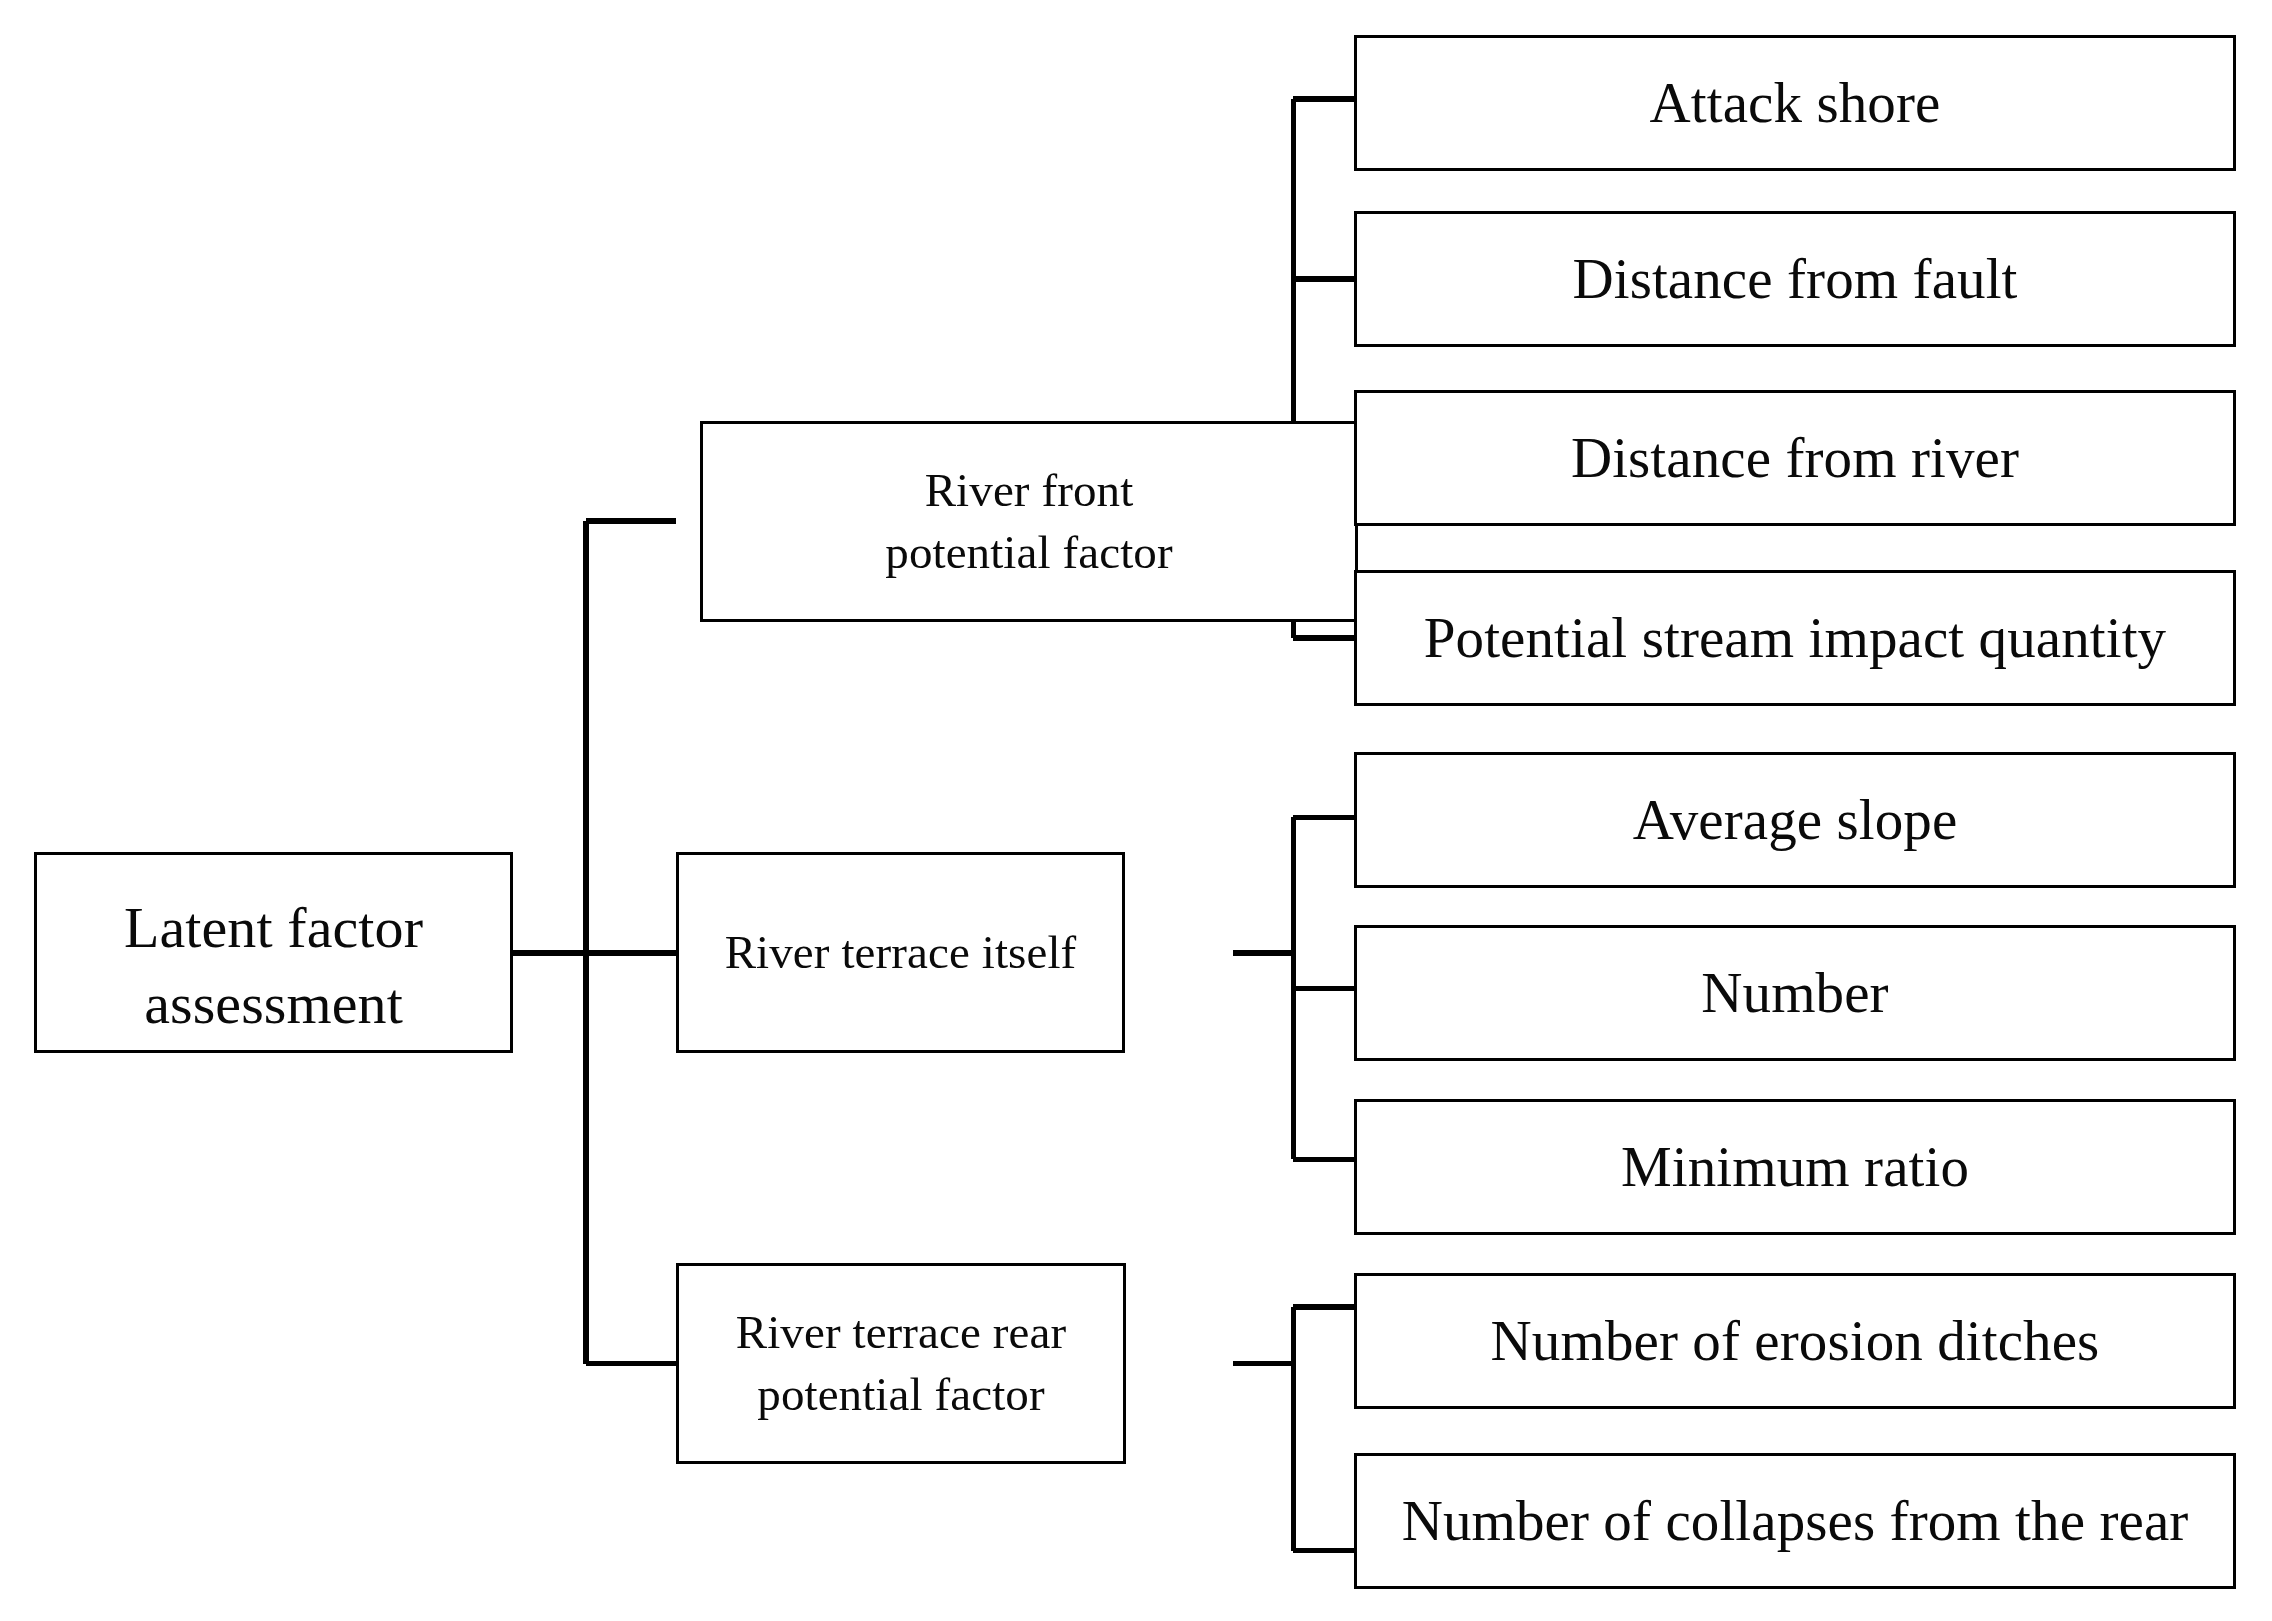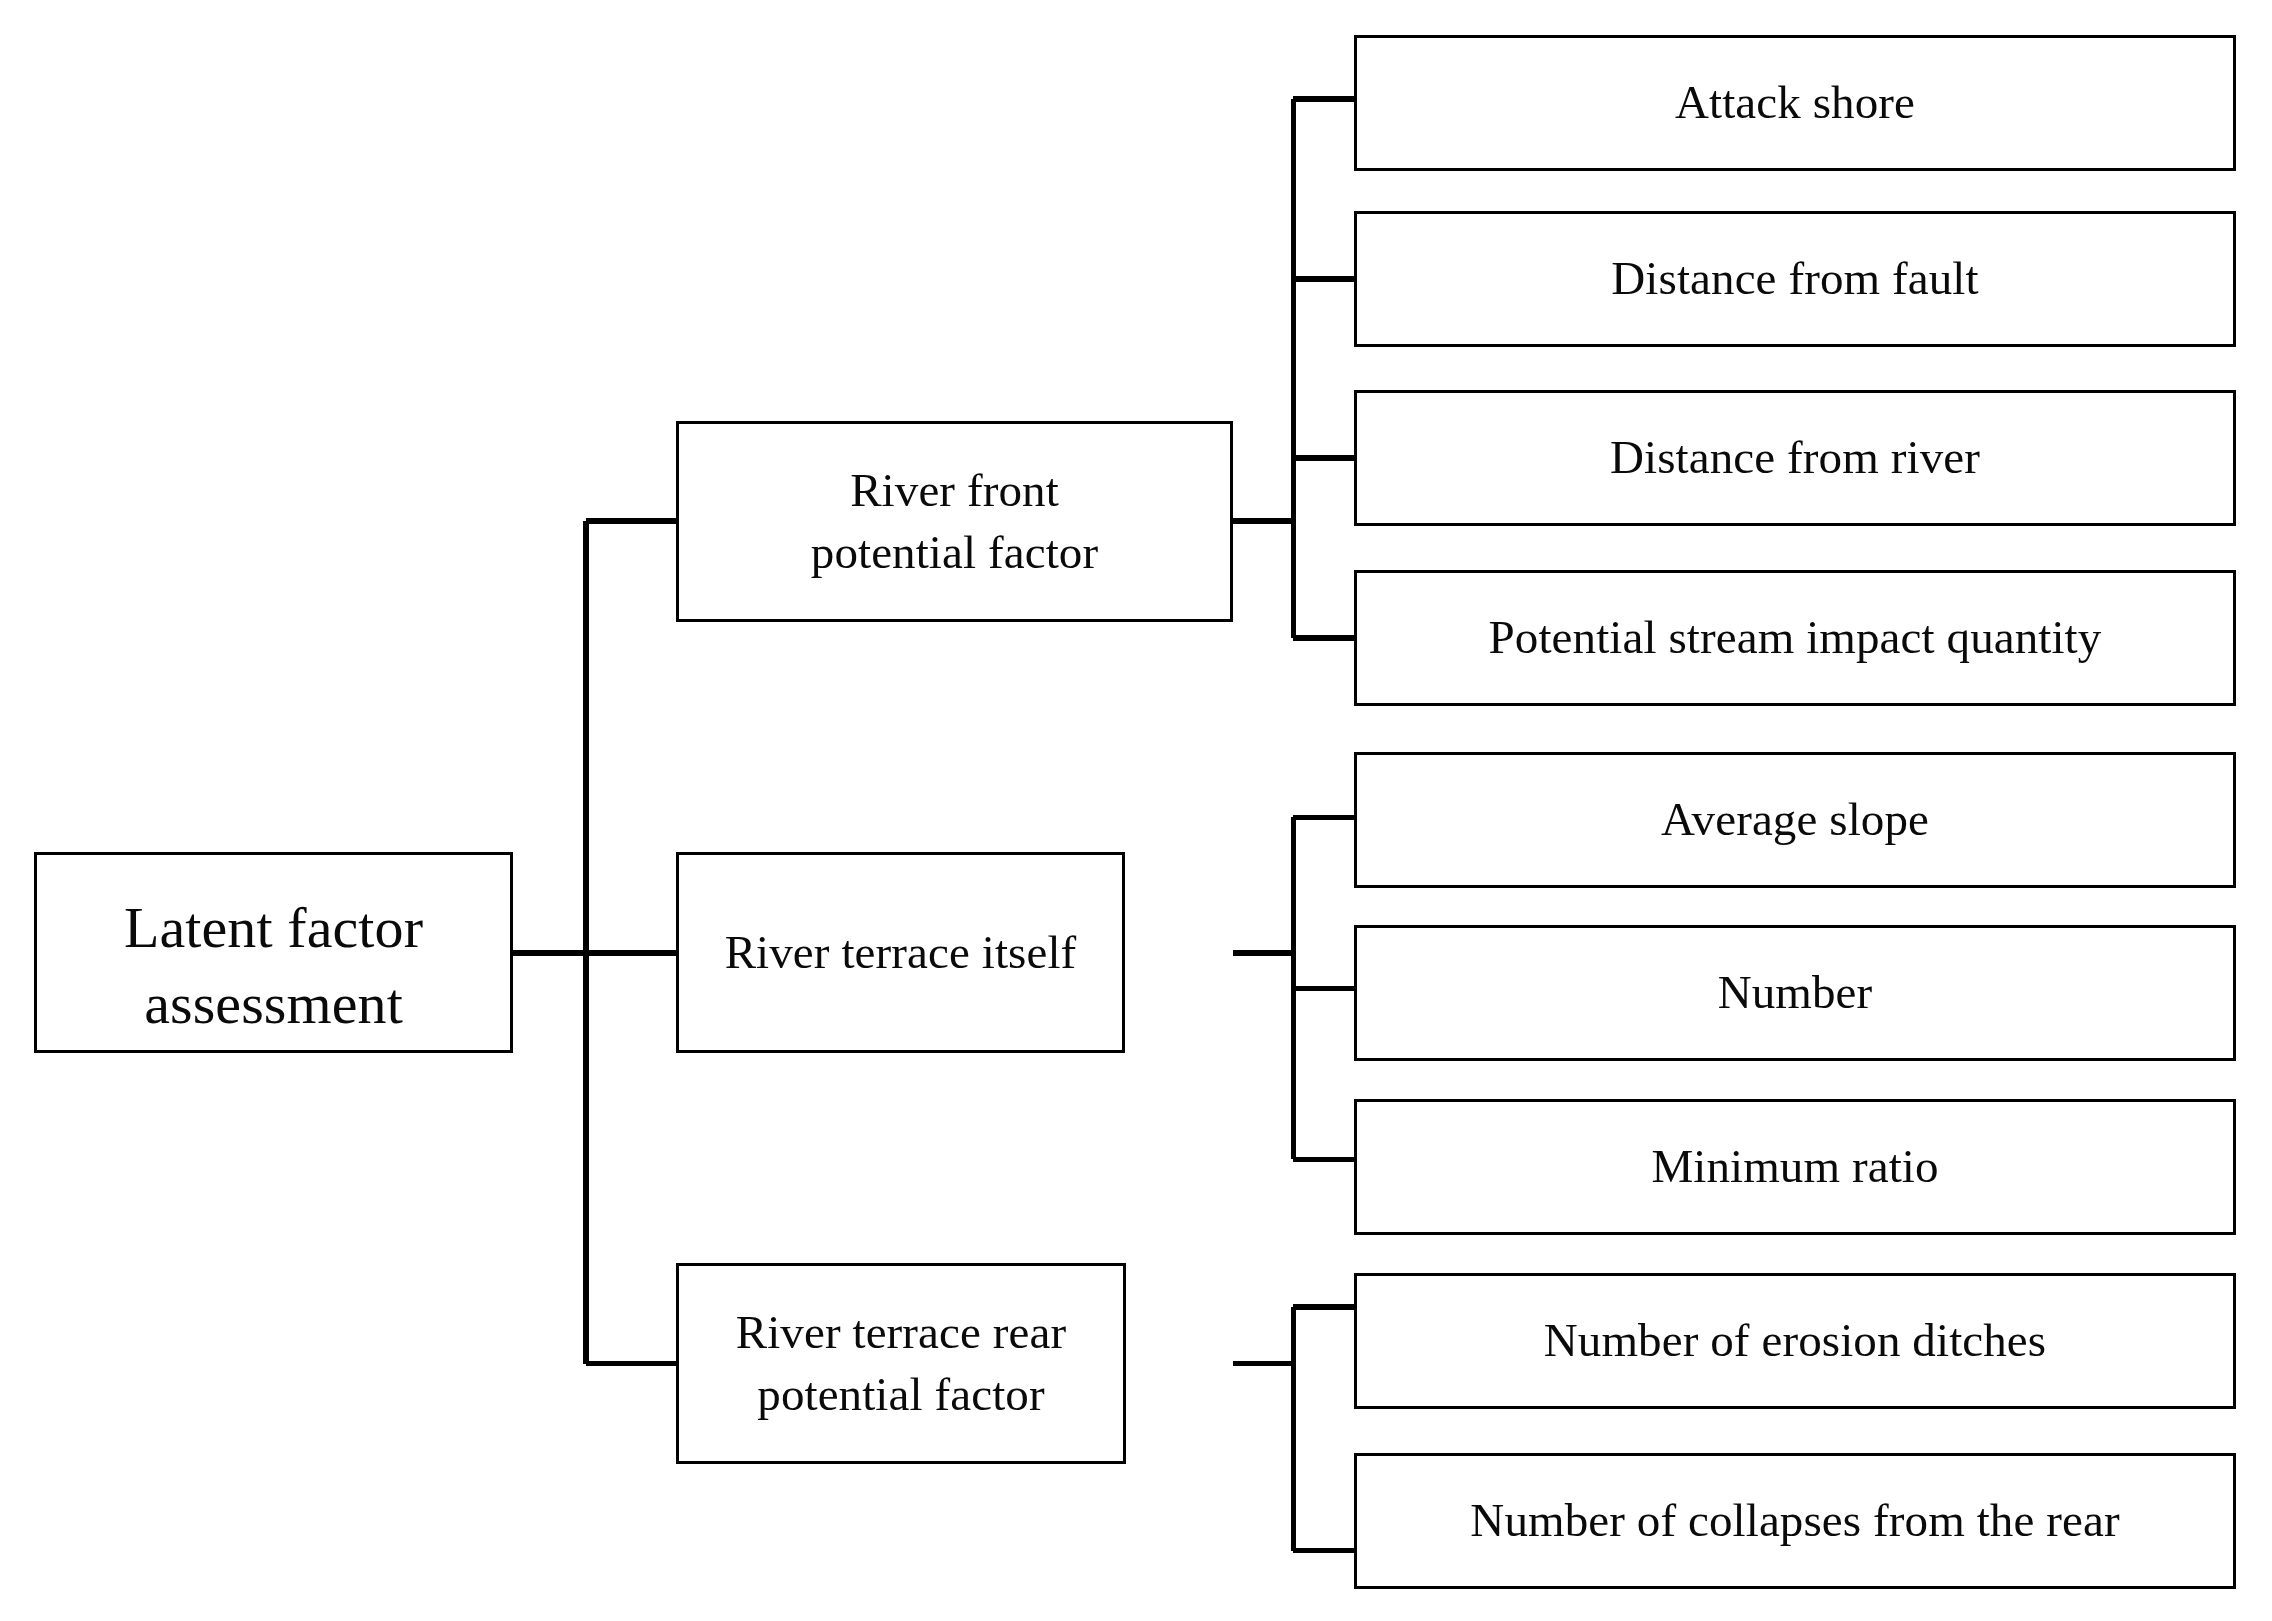--- a/index.html
+++ b/index.html
@@ -43,21 +43,21 @@
     text-align: center;
     color: #0a0a0a;
     font-family: "Liberation Serif", "DejaVu Serif", serif;
     font-weight: 400;
     line-height: 1.30;
     letter-spacing: 0.1px;
     white-space: pre-line;
   }
   .root-node .node-label { font-size: 58px; margin-top: 26px; }
   .mid-node  .node-label { font-size: 47px; }
-  .leaf-node .node-label { font-size: 47px; }
+  .leaf-node .node-label { font-size: 57px; }
 </style>
 </head>
 <body>
 
 <div id="diagram-root">
 
   <svg id="tree-svg" viewBox="0 0 3562 2542" xmlns="http://www.w3.org/2000/svg">
     <g stroke="#000000" stroke-width="9" fill="none" shape-rendering="crispEdges">
 
       <line x1="804" y1="1493" x2="918" y2="1493"></line>
@@ -89,21 +89,21 @@
       <line x1="2027" y1="2430" x2="2122" y2="2430"></line>
 
     </g>
   </svg>
 
   <div class="node-box root-node" style="left:34px; top:852px; width:479px; height:201px;">
     <span class="node-label">Latent factor
 assessment</span>
   </div>
 
-  <div class="node-box mid-node" style="left:676px; top:421px; width:557px; height:201px;justify-content:center;">
+  <div class="node-box mid-node" style="left:700px; top:421px; width:658px; height:201px;justify-content:center;">
     <span class="node-label">River front
 potential factor</span>
   </div>
 
   <div class="node-box mid-node" style="left:676px; top:852px; width:449px; height:201px;">
     <span class="node-label">River terrace itself</span>
   </div>
 
   <div class="node-box mid-node" style="left:676px; top:1263px; width:450px; height:201px;">
     <span class="node-label">River terrace rear

